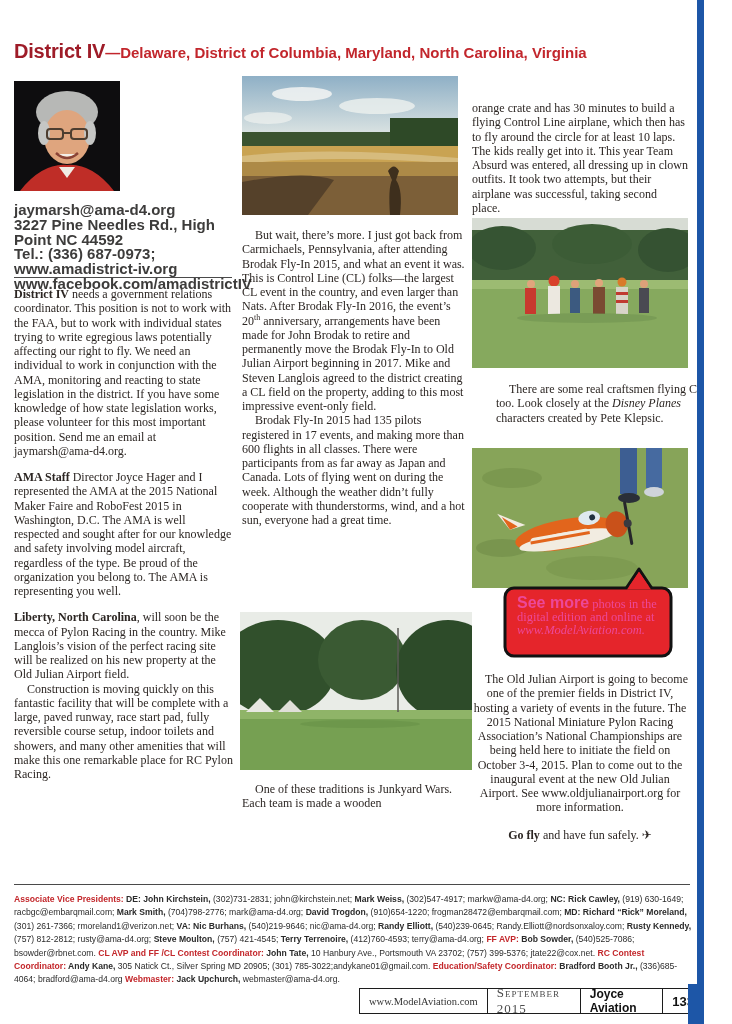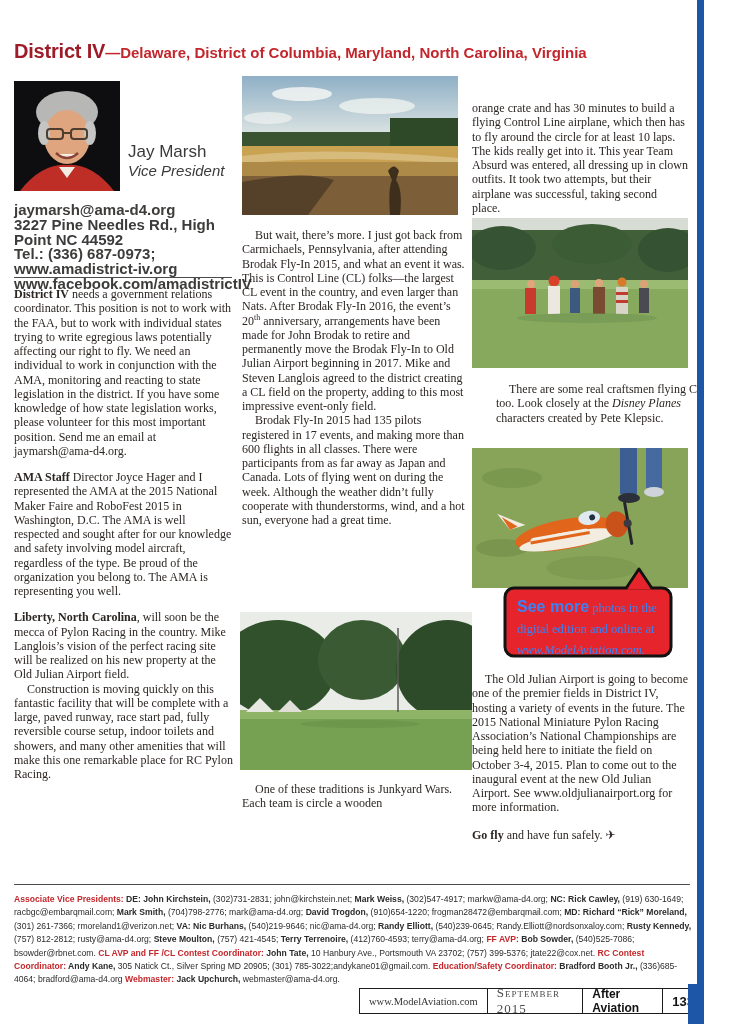--- a/index.html
+++ b/index.html
@@ -21,22 +21,22 @@
   
   .col p{margin:0;font-size:12px;line-height:14.25px;color:#2c2623;}
   .col{position:absolute;}
   .mb{margin-bottom:12px !important;}
   .ind{text-indent:13px;}
   sup{font-size:8px;line-height:0;}
   .plane{font-family:"DejaVu Sans",sans-serif;font-size:12px;}
   
   .callout{position:absolute;left:503px;top:566px;width:172px;height:94px;}
   .callout svg{position:absolute;left:0;top:0;}
-  .callout .ctext{position:absolute;left:14px;top:30px;width:146px;color:#3b82f6;
-                  font-size:12.5px;line-height:21px;}
+  .callout .ctext{position:absolute;left:14px;top:30px;width:146px;color:#ec4899;
+                  font-size:12.5px;line-height:13px;}
   .callout .see{font-family:"Liberation Sans",sans-serif;font-weight:700;font-size:16px;}
   .callout .curl{font-style:italic;}
   
   .footer{position:absolute;left:14px;top:893px;width:678px;
           font-family:"Liberation Sans",sans-serif;font-size:8.6px;line-height:13.4px;color:#2b2b2b;}
   
   .pagebar{position:absolute;left:359px;top:988px;height:24px;display:flex;align-items:stretch;
            border:1.5px solid #1c1c1c;background:#fff;}
   .pagebar .cell{display:flex;align-items:center;padding:0 9px;border-left:1.5px solid #1c1c1c;}
   .pagebar .cell:first-child{border-left:none;}
@@ -72,24 +72,20 @@
       <rect x="33" y="48" width="16" height="10" rx="3" fill="none" stroke="#4d3d2f" stroke-width="2"></rect>
       <rect x="57" y="48" width="16" height="10" rx="3" fill="none" stroke="#4d3d2f" stroke-width="2"></rect>
       <line x1="49" y1="52" x2="57" y2="52" stroke="#4d3d2f" stroke-width="2"></line>
       <path d="M42,72 Q53,82 64,72" stroke="#8a4336" stroke-width="2.5" fill="none"></path>
       <path d="M45,73 Q53,78 61,73 Z" fill="#f3efe8"></path>
       <path d="M6,110 Q28,82 53,84 Q78,82 100,110 Z" fill="#bf2d27"></path>
       <path d="M45,86 L53,97 L61,86 Z" fill="#f1ece4"></path>
     </svg>
   </div>
 
-  <div class="namebox">
-    <div class="nm">Jay Marsh</div>
-    <div class="rl">Vice President</div>
-  </div>
 
   <div class="contact">
     <div>jaymarsh@ama-d4.org</div>
     <div>3227 Pine Needles Rd., High Point NC 44592</div>
     <div>Tel.: (336) 687-0973; www.amadistrict-iv.org</div>
     <div>www.facebook.com/amadistrictIV</div>
   </div>
 
   <div class="rule" style="left:14px;top:277px;width:218px;"></div>
 
@@ -137,21 +133,21 @@
       <rect x="0" y="98" width="232" height="60" fill="#76a052"></rect>
       <rect x="0" y="98" width="232" height="9" fill="#8fb468"></rect>
       <line x1="158" y1="16" x2="158" y2="100" stroke="#5a5a55" stroke-width="1.5"></line>
       <path d="M6,100 L20,86 L34,100 Z" fill="#e8e8e2"></path>
       <path d="M38,100 L50,88 L62,100 Z" fill="#dfdfd8"></path>
       <ellipse cx="120" cy="112" rx="60" ry="4" fill="#689148" opacity="0.6"></ellipse>
     </svg>
   </div>
 
   <div class="col" style="left:242px;top:782px;width:224px;">
-    <p class="ind"><span>One of these traditions is Junkyard Wars. Each team is circle a wooden</span></p>
+    <p class="ind"><span>One of these traditions is Junkyard Wars. Each team is made a wooden</span></p>
   </div>
 
   <div class="col" style="left:472px;top:78px;width:216px;margin-top:23px;">
     <p><span>orange crate and has 30 minutes to build a flying Control Line airplane, which then has to fly around the circle for at least 10 laps. The kids really get into it. This year Team Absurd was entered, all dressing up in clown outfits. It took two attempts, but their airplane was successful, taking second place.</span></p>
   </div>
 
   <div class="photo" style="left:472px;top:218px;width:216px;height:150px;">
     <svg viewBox="0 0 216 150" preserveAspectRatio="none">
       <rect width="216" height="26" fill="#d7dcd4"></rect>
       <rect x="0" y="12" width="216" height="50" fill="#41603a"></rect>
@@ -212,32 +208,32 @@
     <svg width="172" height="94" viewBox="0 0 172 94">
       <path d="M122,24 L136,3 L150,24" fill="#e5252b" stroke="#121212" stroke-width="3" stroke-linejoin="round"></path>
       <rect x="2" y="22" width="166" height="68" rx="9" fill="#e5252b" stroke="#121212" stroke-width="3"></rect>
       <path d="M124,23.5 L136,6 L148,23.5 Z" fill="#e5252b"></path>
     </svg>
     <div class="ctext">
       <span class="see">See more</span><span> photos in the digital edition and online at </span><span class="curl">www.ModelAviation.com.</span>
     </div>
   </div>
 
-  <div class="col" style="left:472px;top:672px;width:216px;">
+  <div class="col" style="left:472px;top:672px;width:216px;text-align:center;">
     <p class="ind"><span>The Old Julian Airport is going to become one of the premier fields in District IV, hosting a variety of events in the future. The 2015 National Miniature Pylon Racing Association’s National Championships are being held here to initiate the field on October 3-4, 2015. Plan to come out to the inaugural event at the new Old Julian Airport. See www.oldjulianairport.org for more information.</span></p>
     <p style="margin-top:13px;"><span style="font-weight: 700;">Go fly</span><span> and have fun safely. </span><span class="plane">✈</span></p>
   </div>
 
   <div class="rule" style="left:14px;top:884px;width:676px;"></div>
   <div class="footer"><span style="font-weight: 700; color: rgb(195, 39, 43);">Associate Vice Presidents: </span><span style="font-weight: 700;">DE: John Kirchstein, </span><span>(302)731-2831; john@kirchstein.net; </span><span style="font-weight: 700;">Mark Weiss, </span><span>(302)547-4917; markw@ama-d4.org; </span><span style="font-weight: 700;">NC: Rick Cawley, </span><span>(919) 630-1649; racbgc@embarqmail.com; </span><span style="font-weight: 700;">Mark Smith, </span><span>(704)798-2776; mark@ama-d4.org; </span><span style="font-weight: 700;">David Trogdon, </span><span>(910)654-1220; frogman28472@embarqmail.com; </span><span style="font-weight: 700;">MD: Richard “Rick” Moreland, </span><span>(301) 261-7366; rmoreland1@verizon.net; </span><span style="font-weight: 700;">VA: Nic Burhans, </span><span>(540)219-9646; nic@ama-d4.org; </span><span style="font-weight: 700;">Randy Elliott, </span><span>(540)239-0645; Randy.Elliott@nordsonxaloy.com; </span><span style="font-weight: 700;">Rusty Kennedy, </span><span>(757) 812-2812; rusty@ama-d4.org; </span><span style="font-weight: 700;">Steve Moulton, </span><span>(757) 421-4545; </span><span style="font-weight: 700;">Terry Terrenoire, </span><span>(412)760-4593; terry@ama-d4.org; </span><span style="font-weight: 700; color: rgb(195, 39, 43);">FF AVP: </span><span style="font-weight: 700;">Bob Sowder, </span><span>(540)525-7086; bsowder@rbnet.com. </span><span style="font-weight: 700; color: rgb(195, 39, 43);">CL AVP and FF /CL Contest Coordinator: </span><span style="font-weight: 700;">John Tate, </span><span>10 Hanbury Ave., Portsmouth VA 23702; (757) 399-5376; jtate22@cox.net. </span><span style="font-weight: 700; color: rgb(195, 39, 43);">RC Contest Coordinator: </span><span style="font-weight: 700;">Andy Kane, </span><span>305 Natick Ct., Silver Spring MD 20905; (301) 785-3022;andykane01@gmail.com. </span><span style="font-weight: 700; color: rgb(195, 39, 43);">Education/Safety Coordinator: </span><span style="font-weight: 700;">Bradford Booth Jr., </span><span>(336)685-4064; bradford@ama-d4.org </span><span style="font-weight: 700; color: rgb(195, 39, 43);">Webmaster: </span><span style="font-weight: 700;">Jack Upchurch, </span><span>webmaster@ama-d4.org.</span></div>
 
   <div class="pagebar">
     <div class="cell pb-url">www.ModelAviation.com</div>
     <div class="cell pb-date">September 2015</div>
-    <div class="cell pb-mag">After Aviation</div>
+    <div class="cell pb-mag">Joyce Aviation</div>
     <div class="cell pb-num">133</div>
   </div>
 
   <div class="sidebar">
     <div class="sidetext">
       <span>ama news ama news ama news ama news ama news ama news ama news ama news ama news ama news ama news </span><span class="hl">ama news</span><span> ama news ama news ama news ama news ama news ama news ama news ama news</span>
     </div>
   </div>
   <div class="corner"></div>
 

